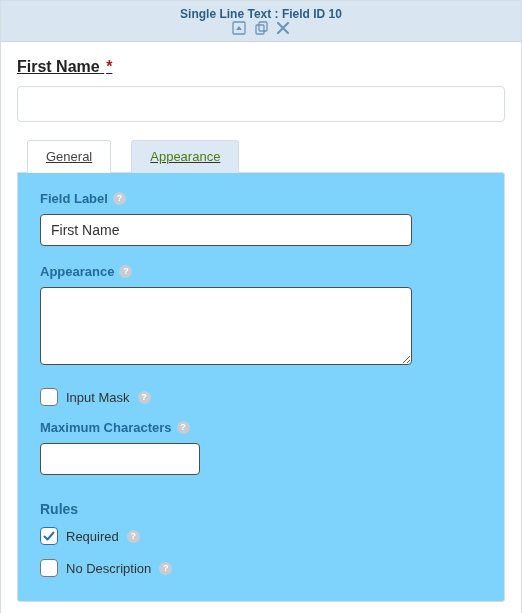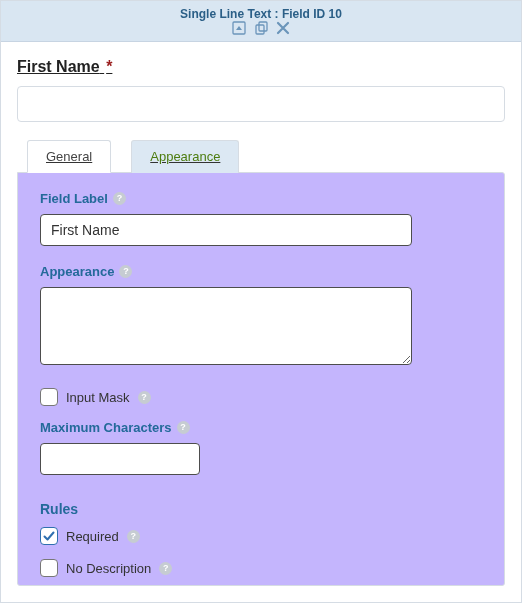--- a/index.html
+++ b/index.html
@@ -84,22 +84,22 @@
   }
   .tab.active {
     background: #fff;
     color: #444;
     border-bottom: 1px solid #fff;
     position: relative;
   }
   .tab-content {
     border: 1px solid #d6dce3;
     border-radius: 0 3px 3px 3px;
-    padding: 18px 22px 8px 22px;
-    background: #c4b5fd;
+    padding: 18px 22px 24px 22px;
+    background: #7dd3fc;
   }
   .section-label {
     color: #246a9a;
     font-weight: bold;
     font-size: 13px;
     margin-bottom: 8px;
     display: flex;
     align-items: center;
     gap: 5px;
   }

